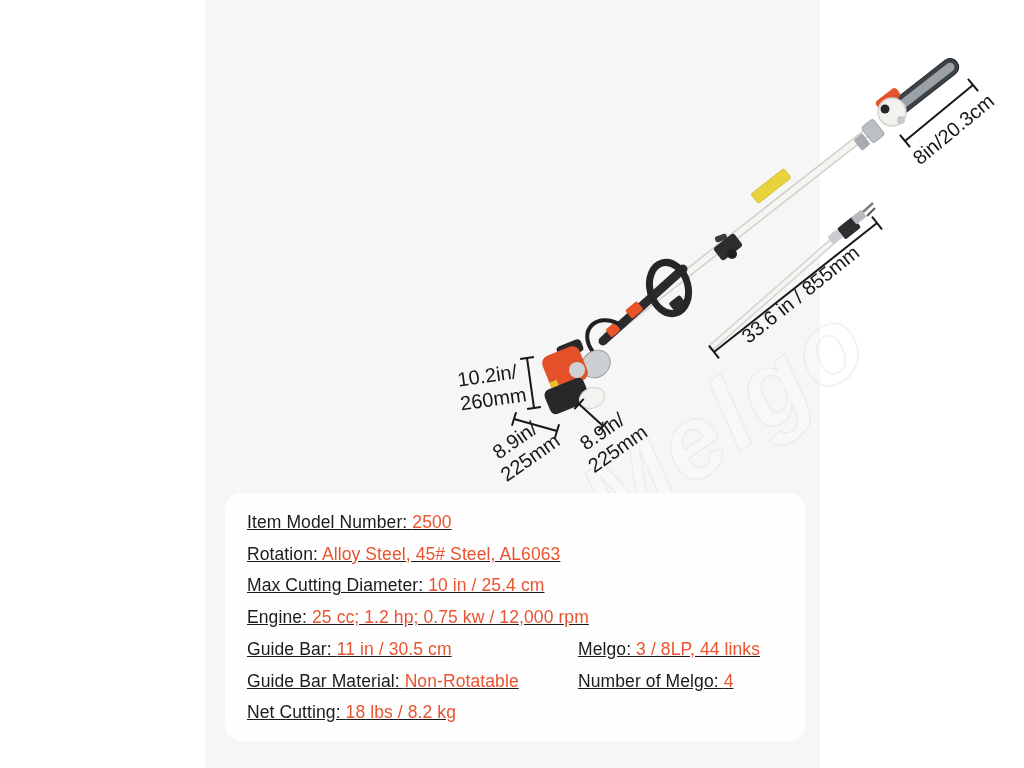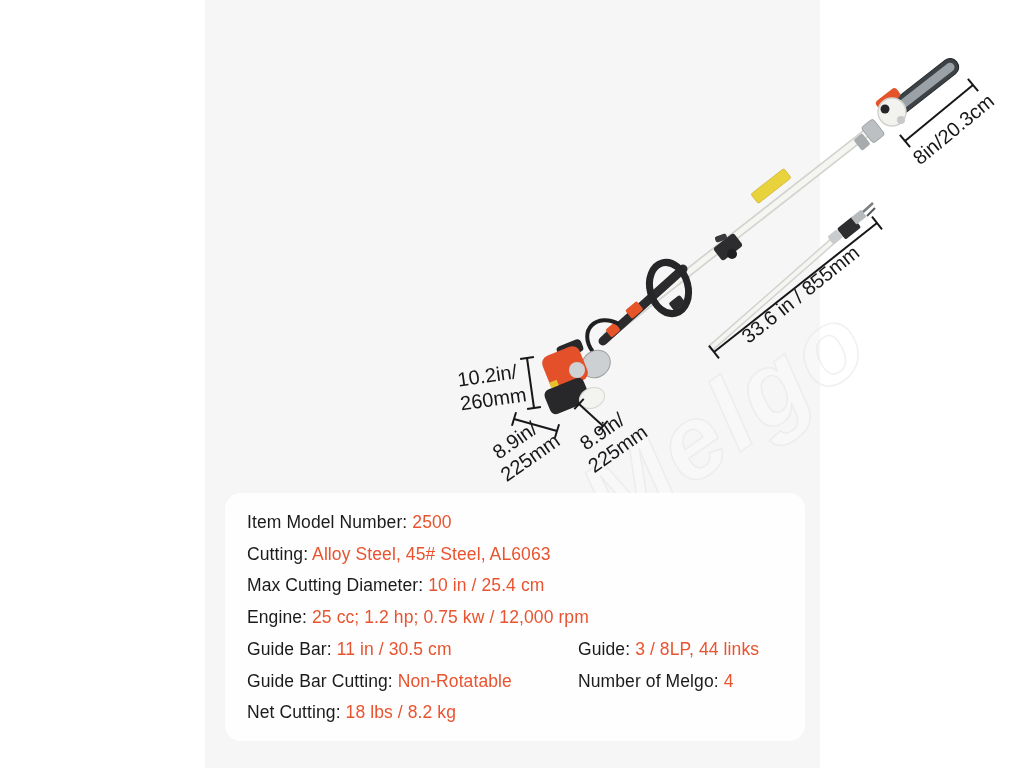--- a/index.html
+++ b/index.html
@@ -26,21 +26,21 @@
     letter-spacing:4px;
   }
   .spec-panel{
     position:absolute;left:225px;top:493px;width:580px;height:248px;
     background:#fefefe;border-radius:16px;
     box-sizing:border-box;padding:14px 0 0 22px;
   }
   .spec-row{
     height:31.7px;display:flex;align-items:center;
     font-size:17.5px;line-height:1;letter-spacing:0.1px;
-    color:#1b1b1d;white-space:nowrap;
+    color:#1b1b1d;white-space:nowrap;text-decoration:underline;
   }
   .spec-cell{display:inline-block;}
   .spec-cell.w{width:331px;}
   .spec-label{color:#1b1b1d;}
   .spec-value{color:#e9532f;}
 </style>
 </head>
 <body>
 
 <div class="stage">
@@ -163,38 +163,38 @@
   </svg>
 </div>
 
 <div class="spec-panel">
 
   <div class="spec-row">
     <span class="spec-cell"><span class="spec-label">Item Model Number: </span><span class="spec-value">2500</span></span>
   </div>
 
   <div class="spec-row">
-    <span class="spec-cell"><span class="spec-label">Cutting: </span><span class="spec-value">Alloy Steel, 45# Steel, AL6063</span></span>
+    <span class="spec-cell"><span class="spec-label">Rotation: </span><span class="spec-value">Alloy Steel, 45# Steel, AL6063</span></span>
   </div>
 
   <div class="spec-row">
     <span class="spec-cell"><span class="spec-label">Max Cutting Diameter: </span><span class="spec-value">10 in / 25.4 cm</span></span>
   </div>
 
   <div class="spec-row">
     <span class="spec-cell"><span class="spec-label">Engine: </span><span class="spec-value">25 cc; 1.2 hp; 0.75 kw / 12,000 rpm</span></span>
   </div>
 
   <div class="spec-row">
     <span class="spec-cell w"><span class="spec-label">Guide Bar: </span><span class="spec-value">11 in / 30.5 cm</span></span>
-    <span class="spec-cell"><span class="spec-label">Guide: </span><span class="spec-value">3 / 8LP, 44 links</span></span>
-  </div>
-
-  <div class="spec-row">
-    <span class="spec-cell w"><span class="spec-label">Guide Bar Cutting: </span><span class="spec-value">Non-Rotatable</span></span>
+    <span class="spec-cell"><span class="spec-label">Melgo: </span><span class="spec-value">3 / 8LP, 44 links</span></span>
+  </div>
+
+  <div class="spec-row">
+    <span class="spec-cell w"><span class="spec-label">Guide Bar Material: </span><span class="spec-value">Non-Rotatable</span></span>
     <span class="spec-cell"><span class="spec-label">Number of Melgo: </span><span class="spec-value">4</span></span>
   </div>
 
   <div class="spec-row">
     <span class="spec-cell"><span class="spec-label">Net Cutting: </span><span class="spec-value">18 lbs / 8.2 kg</span></span>
   </div>
 
 </div>
 
 </body></html>

